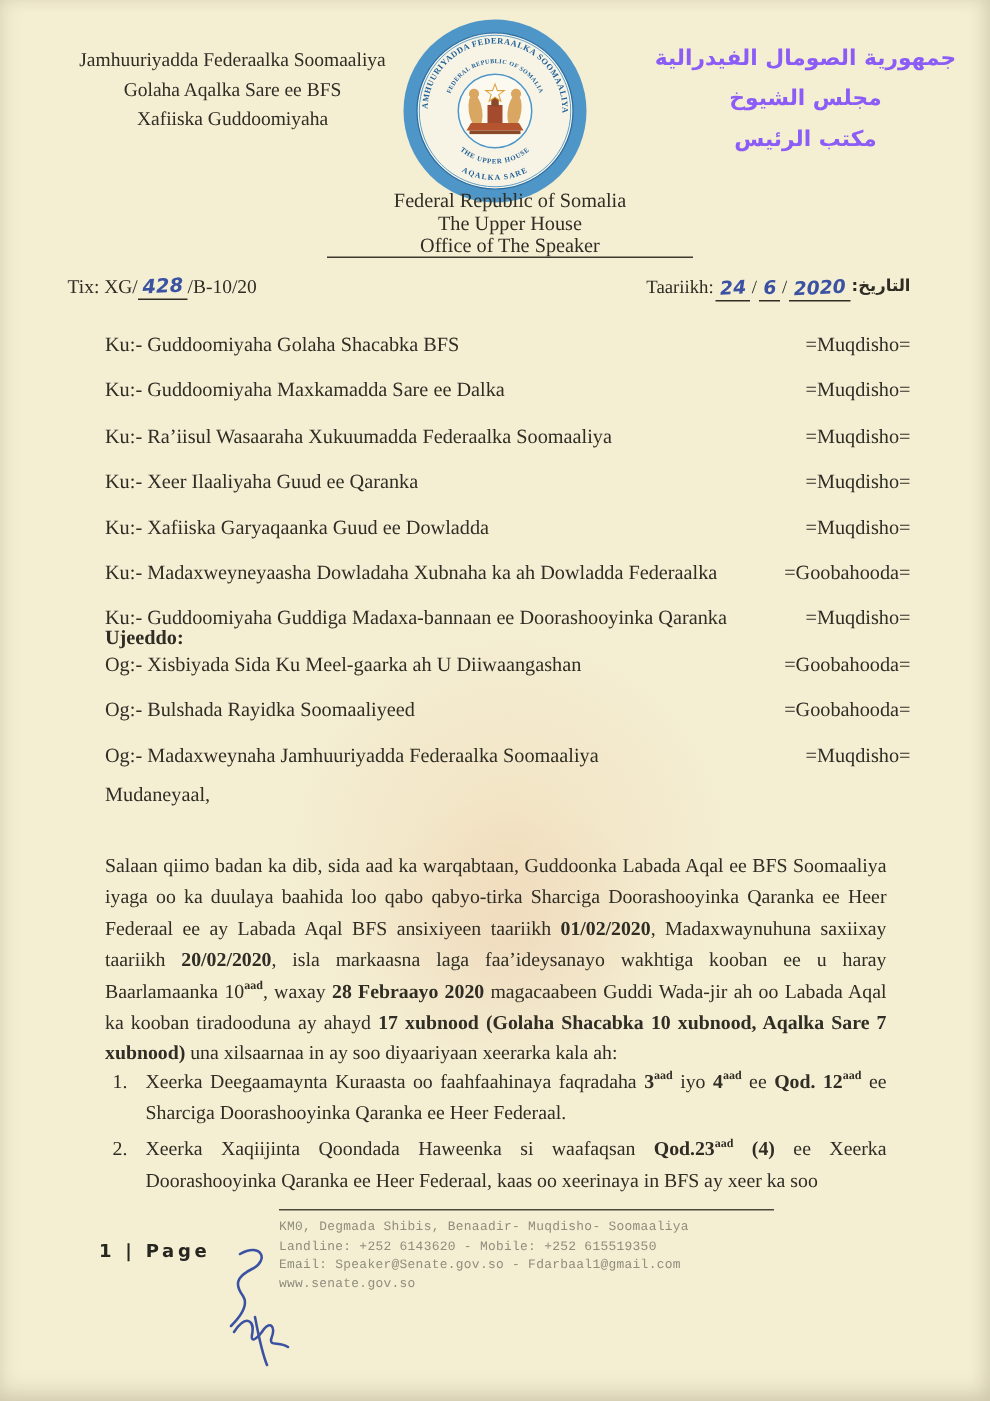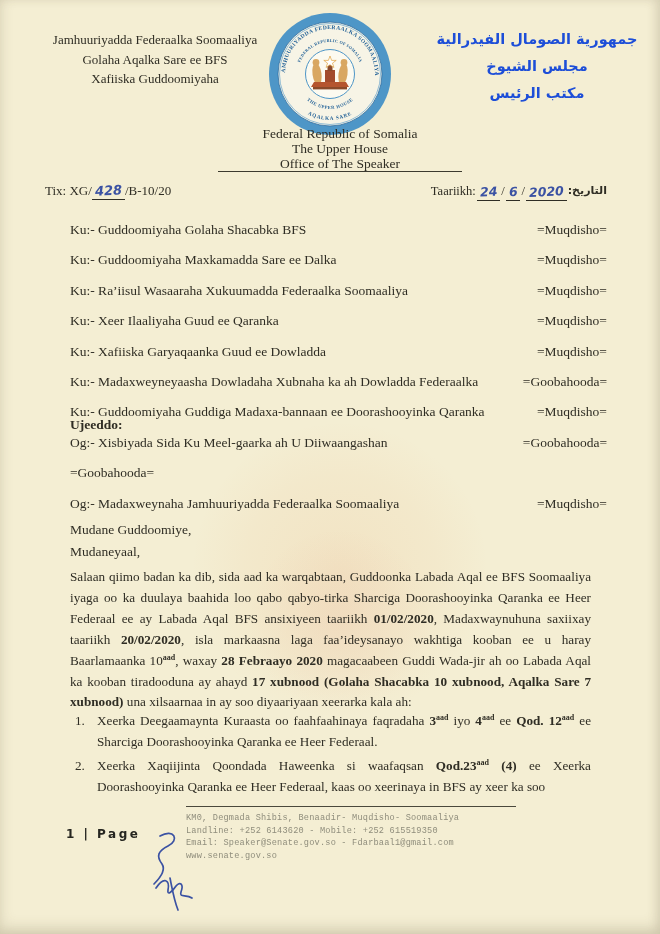--- a/index.html
+++ b/index.html
@@ -15,21 +15,21 @@
     border-radius:50%; pointer-events:none;}
   .watermark2{position:absolute; left:240px; top:520px; width:200px; height:200px;
     background:radial-gradient(circle, rgba(210,80,70,.07) 0%, rgba(210,80,70,0) 65%);
     border-radius:50%; pointer-events:none;}
 
   
   .hdr-left{position:absolute; left:36px; top:30px; width:238px; text-align:center;
     font-size:13px; line-height:1.5; font-weight:500;}
   .hdr-arabic{position:absolute; right:16px; top:26px; width:214px; text-align:center;
     direction:rtl; font-family:"DejaVu Sans", sans-serif; font-weight:bold;
-    font-size:14.5px; line-height:1.85; color:#1d4ed8;}
+    font-size:14.5px; line-height:1.85; color:#8b5cf6;}
   .seal{position:absolute; left:268px; top:12px;}
   .hdr-center{position:absolute; left:170px; top:126px; width:340px; text-align:center;
     font-size:13.5px; line-height:15px;}
   .hdr-rule{position:absolute; left:218px; top:171px; width:244px; height:0;
     border-top:1.6px solid #3c3a2e;}
 
   
   .ref-row{position:absolute; left:45px; top:183px; width:562px; display:flex;
     justify-content:space-between; align-items:baseline; font-size:13px;}
   .ref-right{display:flex; align-items:flex-start; gap:1px; font-size:12.5px;}
@@ -184,34 +184,34 @@
       </div>
       <div class="recipient-row">
         <span>Ku:- Guddoomiyaha Guddiga Madaxa-bannaan ee Doorashooyinka Qaranka</span>
         <span>=Muqdisho=</span>
       </div>
       <div class="recipient-row">
         <span>Og:- Xisbiyada Sida Ku Meel-gaarka ah U Diiwaangashan</span>
         <span>=Goobahooda=</span>
       </div>
       <div class="recipient-row">
+        <span>Og:- Bulshada Rayidka Soomaaliyeed</span>
         <span>=Goobahooda=</span>
       </div>
       <div class="recipient-row">
         <span>Og:- Madaxweynaha Jamhuuriyadda Federaalka Soomaaliya</span>
         <span>=Muqdisho=</span>
       </div>
     </div>
 
   <div class="subject">
     <div class="subject-label">Ujeeddo:</div>
   </div>
 
   <div class="salutation">
-    <div>Mudane Guddoomiye,</div>
     <div>Mudaneyaal,</div>
   </div>
 
   <div class="body-par"><span>Salaan qiimo badan ka dib, sida aad ka warqabtaan, Guddoonka Labada Aqal ee BFS Soomaaliya iyaga oo ka duulaya baahida loo qabo qabyo-tirka Sharciga Doorashooyinka Qaranka ee Heer Federaal ee ay Labada Aqal BFS ansixiyeen taariikh </span><span class="b">01/02/2020</span><span>, Madaxwaynuhuna saxiixay taariikh </span><span class="b">20/02/2020</span><span>, isla markaasna laga faa’ideysanayo wakhtiga kooban ee u haray Baarlamaanka 10</span><sup>aad</sup><span>, waxay </span><span class="b">28 Febraayo 2020</span><span> magacaabeen Guddi Wada-jir ah oo Labada Aqal ka kooban tiradooduna ay ahayd </span><span class="b">17 xubnood (Golaha Shacabka 10 xubnood, Aqalka Sare 7 xubnood)</span><span> una xilsaarnaa in ay soo diyaariyaan xeerarka kala ah:</span></div>
 
   <div class="xeer-list">
       <div class="xeer-item">
         <span class="xeer-num">1.</span>
         <div class="xeer-body"><span>Xeerka Deegaamaynta Kuraasta oo faahfaahinaya faqradaha </span><span class="b">3</span><sup class="b">aad</sup><span> iyo </span><span class="b">4</span><sup class="b">aad</sup><span> ee </span><span class="b">Qod. 12</span><sup class="b">aad</sup><span> ee Sharciga Doorashooyinka Qaranka ee Heer Federaal.</span></div>
       </div>

